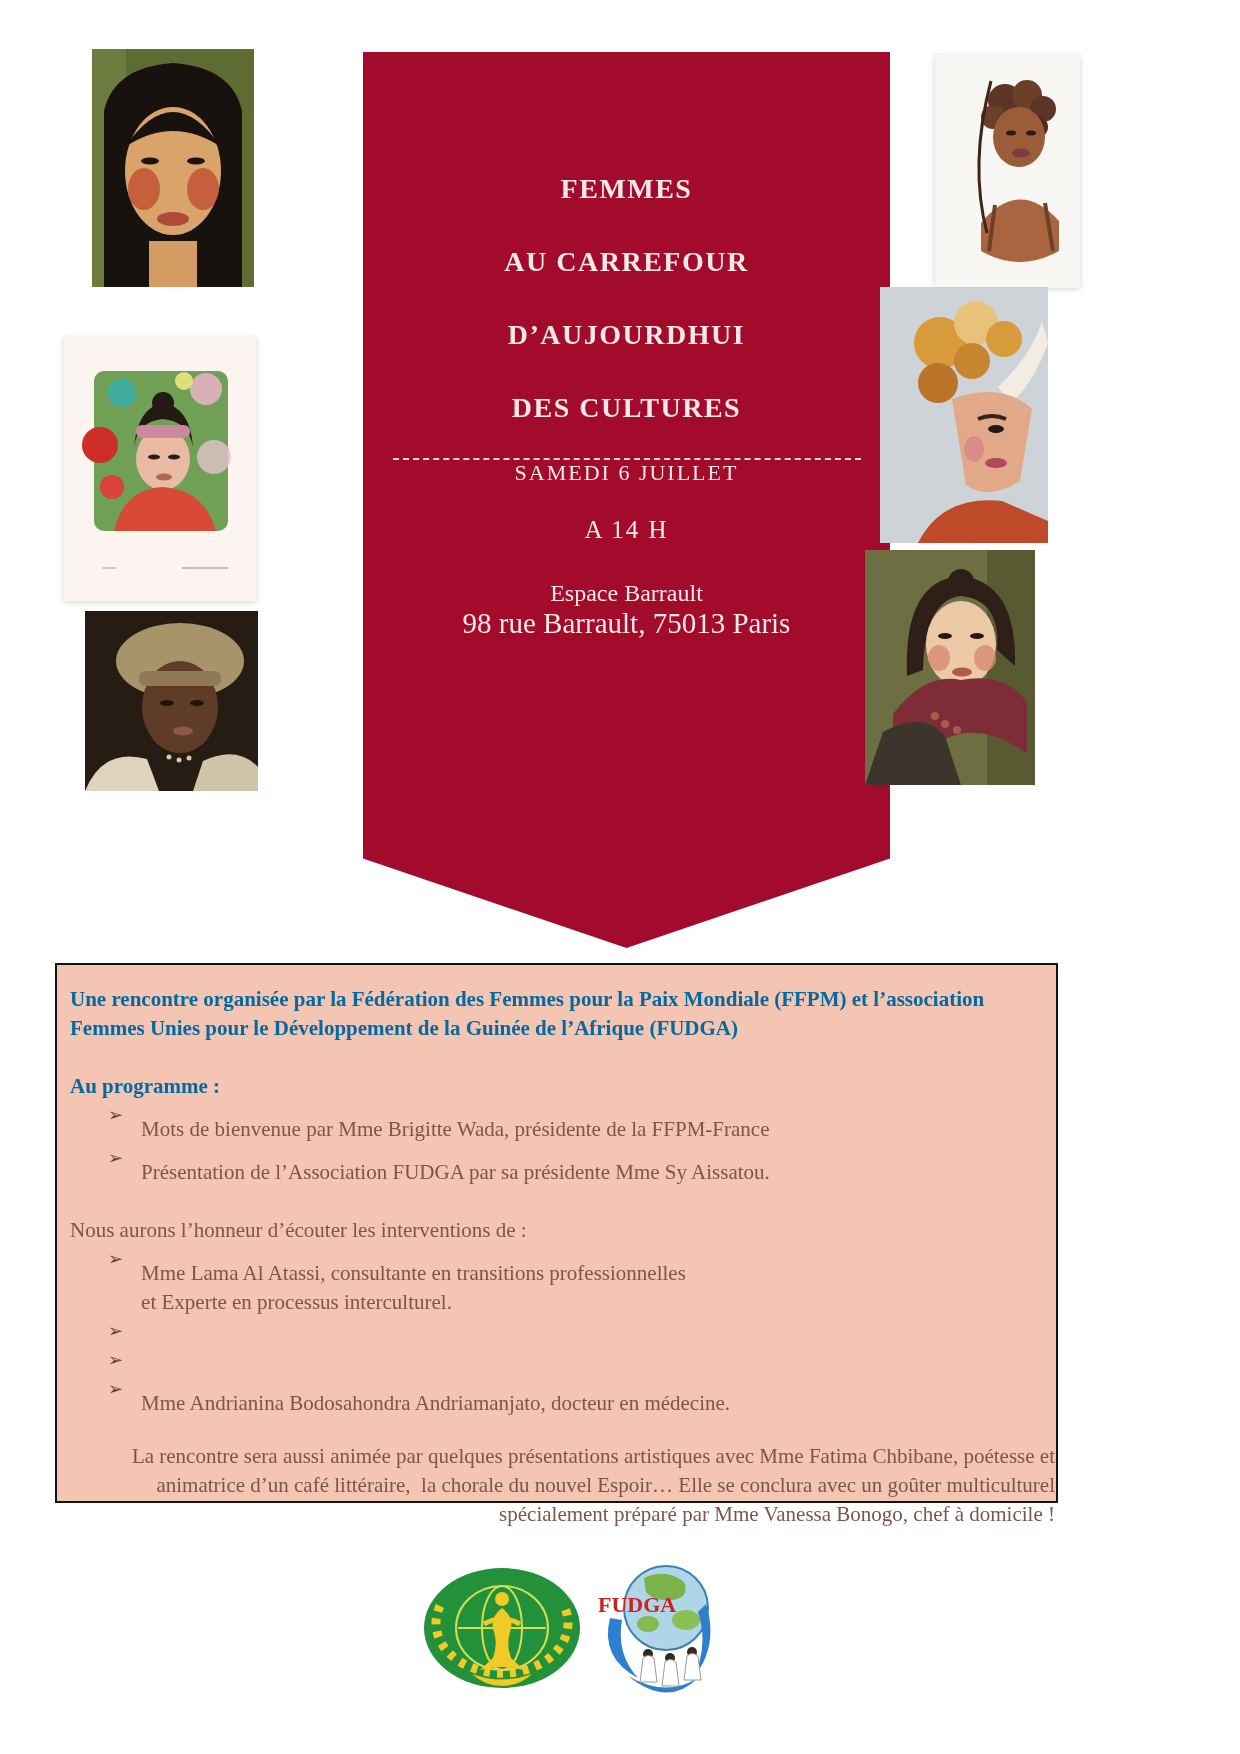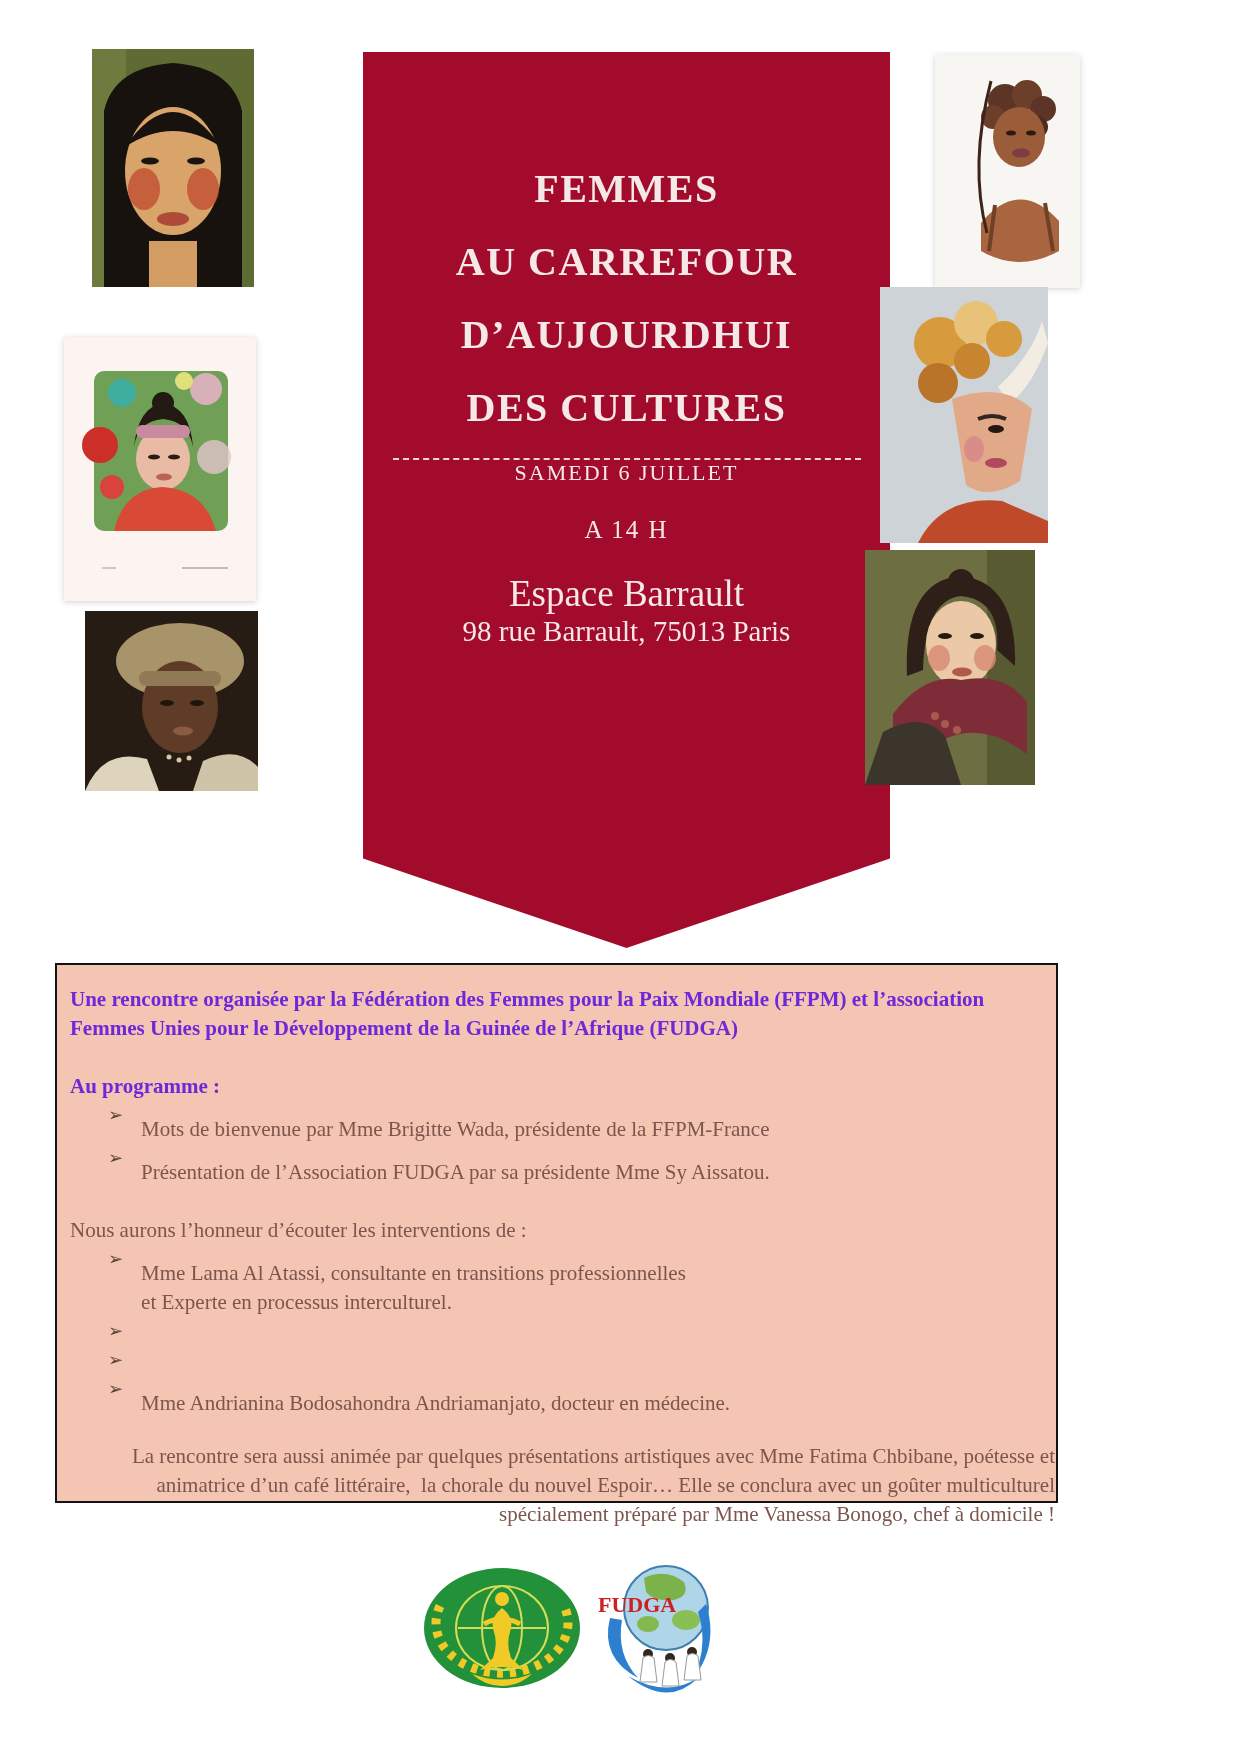--- a/index.html
+++ b/index.html
@@ -3,42 +3,42 @@
 <meta charset="utf-8">
 <style>
   html,body{margin:0;padding:0;background:#ffffff;}
   .page{position:relative;width:1240px;height:1754px;background:#ffffff;overflow:hidden;
         font-family:"Liberation Serif","DejaVu Serif",serif;}
 
   
   .banner{position:absolute;left:363px;top:52px;width:527px;height:896px;background:#A30B2C;
           clip-path:polygon(0 0,100% 0,100% 90%,50% 100%,0 90%);
           color:#F4E9E6;text-align:center;}
-  .banner-title{margin-top:100px;font-weight:bold;font-size:40px;line-height:73px;letter-spacing:1.5px;}
+  .banner-title{margin-top:100px;font-weight:bold;font-size:28px;line-height:73px;letter-spacing:1.5px;}
   .banner-divider{margin:14px auto 0;width:468px;height:0;border-bottom:2px dashed #EFD9D4;}
   .banner-date{font-size:22px;letter-spacing:2px;}
   .banner-time{margin-top:30px;font-size:25px;letter-spacing:2px;text-align:center;}
-  .banner-venue{margin-top:28px;font-size:37px;}
+  .banner-venue{margin-top:36px;font-size:24px;}
   .banner-address{margin-top:0;font-size:29px;}
 
   
   .portrait{position:absolute;display:block;}
   .paper{box-shadow:0 1px 6px rgba(0,0,0,.18);}
   #p1{left:92px;top:49px;}
   #p2{left:64px;top:337px;}
   #p3{left:85px;top:611px;}
   #p4{left:935px;top:55px;}
   #p5{left:880px;top:287px;}
   #p6{left:865px;top:550px;}
 
   
   .details{position:absolute;left:55px;top:963px;width:1003px;height:540px;box-sizing:border-box;
            background:#F3C5B2;border:2px solid #131313;padding:20px 24px 18px 13px;
            color:#7C564C;font-size:21px;line-height:29px;}
-  .bold{font-weight:bold;color:#6d28d9;}
+  .bold{font-weight:bold;color:#0369a1;}
   .intro{width:930px;}
   .mt{margin-top:29px;}
   ul.bullets{list-style:none;margin:0;padding:0 0 0 38px;}
   ul.bullets li{display:flex;gap:18px;}
   ul.bullets .marker{color:#5a4038;font-size:18px;line-height:29px;flex:0 0 auto;}
   ul.bullets .li-text{white-space:pre-line;margin-top:14px;}
   .closing{width:985px;white-space:pre-wrap;text-align:right;}
 
   
   #wfwp-logo{position:absolute;left:422px;top:1566px;}

